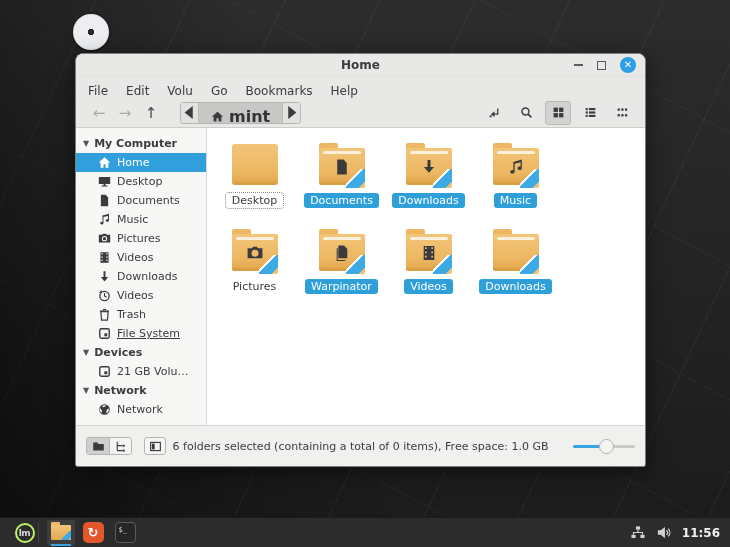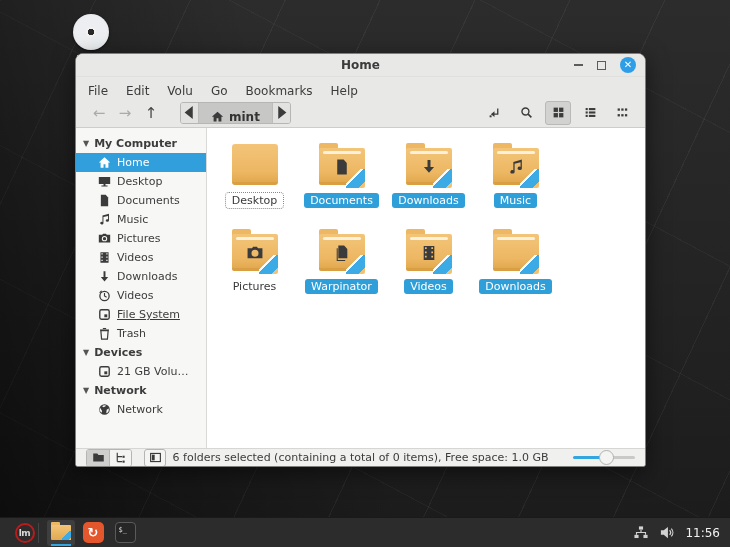--- a/index.html
+++ b/index.html
@@ -53,21 +53,21 @@
   .menubar { height:21px; background:#e8e8e6; display:flex; align-items:flex-end; gap:18px; padding:0 12px; flex:none; }
   .menu-item { font-size:12px; color:#3c3c3c; }
 
   .toolbar { height:30px; background:#e8e8e6; border-bottom:1px solid #cecec c; border-bottom:1px solid #cdcdcb; display:flex; align-items:center; padding:0 10px; flex:none; }
   .nav { font-size:15px; width:26px; text-align:center; }
   .nav.dis { color:#aaaaa8; }
   .nav.en { color:#454545; }
   .crumb-group { display:flex; margin-left:16px; border:1px solid #b6b6b4; border-radius:3px; overflow:hidden; height:22px; }
   .crumb-arrow { width:18px; background:#e2e2e0; display:flex; align-items:center; justify-content:center; border-right:1px solid #bdbdbb; }
   .crumb-arrow:last-child { border-right:none; border-left:1px solid #bdbdbb; }
-  .crumb-cur { background:#c7c7c5; display:flex; align-items:center; gap:5px; padding:14px 12px; font-size:12px; font-weight:bold; color:#333; }
+  .crumb-cur { background:#c7c7c5; display:flex; align-items:center; gap:5px; padding:14px 12px; font-size:16px; font-weight:bold; color:#333; }
   .tb-right { margin-left:auto; display:flex; align-items:center; gap:6px; }
   .tb-btn { width:26px; height:24px; display:flex; align-items:center; justify-content:center; border-radius:3px; }
   .tb-btn.active { background:#d2d2d0; border:1px solid #b9b9b7; }
 
   .win-body { flex:1; display:flex; min-height:0; }
 
   
   .sidebar { width:131px; background:#f7f7f5; border-right:1px solid #d9d9d7; padding-top:6px; overflow:hidden; flex:none; }
   .sb-head { display:flex; align-items:center; gap:5px; height:19px; padding-left:7px; font-size:11px; font-weight:bold; color:#3c3c3c; }
   .sb-exp { font-size:8px; color:#555; }
@@ -93,52 +93,52 @@
     background:linear-gradient(135deg, rgba(0,0,0,0) 38%, #f5fafd 38% 45%, #3caae4 45% 82%, #f0c273 82%);
   }
   .folder .emblem { position:absolute; left:50%; top:52%; transform:translate(-50%,-50%); z-index:1; }
   .folder .emblem path, .folder .emblem rect, .folder .emblem circle { fill:#3b3b3b; }
   .folder.plainfull .fbody { border-radius:3px; top:-4px; }
   .file-label { display:inline-block; font-size:11px; color:#3a3a3a; padding:1px 6px; border-radius:3px; }
   .file-cell.selected .file-label { background:#2e9fd9; color:#fff; }
   .file-cell.focused .file-label { outline:1px dotted #8a8a8a; }
 
   
-  .statusbar { height:18px; background:#f0f0ee; border-top:1px solid #d6d6d4; display:flex; align-items:center; padding:0 10px; flex:none; position:relative; }
+  .statusbar { height:41px; background:#f0f0ee; border-top:1px solid #d6d6d4; display:flex; align-items:center; padding:0 10px; flex:none; position:relative; }
   .seg { display:flex; border:1px solid #b5b5b3; border-radius:3px; overflow:hidden; height:18px; }
   .seg .s-btn { width:22px; display:flex; align-items:center; justify-content:center; background:#f4f4f2; }
   .seg .s-btn.pressed { background:#cfcfcd; }
   .seg .s-btn + .s-btn { border-left:1px solid #b5b5b3; }
   .lone-btn { width:22px; height:18px; border:1px solid #b5b5b3; border-radius:3px; margin-left:12px; display:flex; align-items:center; justify-content:center; background:#f4f4f2; }
   .status-text { position:absolute; left:0; right:0; text-align:center; font-size:11px; color:#3c3c3c; }
   .zoom-ctl { margin-left:auto; display:flex; align-items:center; z-index:1; }
   .zoom-track { width:62px; height:3px; border-radius:2px; background:linear-gradient(90deg,#35a5e0 0 50%, #c9c9c7 50%); position:relative; }
   .zoom-handle { position:absolute; left:26px; top:-6px; width:15px; height:15px; border-radius:50%; background:#f4f4f2; border:1px solid #b0b0ae; }
 
   
   .taskbar {
     position:absolute; left:0; bottom:0; width:730px; height:30px; background:#2c2c2c;
     border-top:1px solid #1a1a1a; display:flex; align-items:center; z-index:3;
   }
   .mint-btn { width:38px; height:30px; display:flex; align-items:center; justify-content:center; }
-  .mint-logo { width:20px; height:20px; border:2px solid #b91c1c; border-radius:50%; color:#d8d8d8; font-size:9px; font-weight:bold; display:flex; align-items:center; justify-content:center; letter-spacing:-0.5px;margin-left:11px; }
+  .mint-logo { width:20px; height:20px; border:2px solid #bef264; border-radius:50%; color:#d8d8d8; font-size:9px; font-weight:bold; display:flex; align-items:center; justify-content:center; letter-spacing:-0.5px;margin-left:11px; }
   .tb-sep { width:1px; height:20px; background:#454545; margin-right:6px; }
   .app-btn { width:28px; height:26px; margin:0 2px; border-radius:3px; display:flex; align-items:center; justify-content:center; position:relative; }
   .app-btn.active { background:#3e3e3e; }
   .app-btn.active::after { content:""; position:absolute; left:4px; right:4px; bottom:0; height:2px; background:#35a5e0; }
   .mini-folder { width:20px; height:15px; position:relative; }
   .mini-folder .t { position:absolute; top:-3px; left:0; width:9px; height:4px; background:#edb763; border-radius:1px 1px 0 0; }
   .mini-folder .b { position:absolute; inset:0; background:linear-gradient(180deg,#f3c579,#e2a94f); border-radius:1px; }
   .mini-folder .s { position:absolute; right:0; bottom:0; width:9px; height:9px; background:linear-gradient(135deg, rgba(0,0,0,0) 42%, #3caae4 42% 85%, #edb763 85%); }
   .orange-app { width:21px; height:21px; border-radius:5px; background:#e4562c; color:#fff; font-size:13px; font-weight:bold; display:flex; align-items:center; justify-content:center; }
   .term-app { width:21px; height:21px; border-radius:4px; background:#262626; border:1px solid #5a5a5a; color:#ddd; font-size:7px; font-family:"DejaVu Sans Mono",monospace; display:flex; align-items:flex-start; padding:3px 0 0 3px; }
   .tray { margin-left:auto; display:flex; align-items:center; gap:10px; padding-right:10px; }
   .tray svg path, .tray svg rect { fill:#d2d2d2; }
   .tray svg .st { stroke:#d2d2d2; fill:none; }
-  .clock { color:#f2f2f2; font-size:12px; font-weight:normal; }
+  .clock { color:#f2f2f2; font-size:12px; font-weight:bold; }
 </style>
 </head>
 <body>
 
 <div class="desktop">
 
   <div class="desk-icon">
     <div class="cd"></div>
     <div class="lbl">Instal</div>
   </div>
@@ -282,32 +282,32 @@
         <div class="sb-row">
           <svg class="ic" viewBox="0 0 16 16">
               <circle class="st" cx="8" cy="8.5" r="5.7" stroke-width="1.6"></circle>
               <path class="st" d="M8 5v3.5l2.6 1.6" stroke-width="1.4"></path>
               <path d="M1.2 4.8L4 1.6 5 4z"></path>
             </svg>
           <span>Videos</span>
         </div>
         <div class="sb-row">
           <svg class="ic" viewBox="0 0 16 16">
-              <rect class="st" x="2.2" y="2.2" width="11.6" height="11.6" rx="2" stroke-width="1.7" fill="none"></rect>
-              <rect x="7.8" y="7.8" width="3.6" height="3.6"></rect>
-            </svg>
-          <span class="underline">File System</span>
-        </div>
-        <div class="sb-row">
-          <svg class="ic" viewBox="0 0 16 16">
               <path class="st" d="M3.5 4.5h9L11.6 15H4.4z" stroke-width="1.5" fill="none"></path>
               <rect x="2.5" y="3" width="11" height="1.4"></rect>
               <rect x="6" y="1.2" width="4" height="1.4"></rect>
             </svg>
           <span>Trash</span>
+        </div>
+        <div class="sb-row">
+          <svg class="ic" viewBox="0 0 16 16">
+              <rect class="st" x="2.2" y="2.2" width="11.6" height="11.6" rx="2" stroke-width="1.7" fill="none"></rect>
+              <rect x="7.8" y="7.8" width="3.6" height="3.6"></rect>
+            </svg>
+          <span class="underline">File System</span>
         </div>
         <div class="sb-head">
           <span class="sb-exp">▼</span>
           <span>Devices</span>
         </div>
         <div class="sb-row">
           <svg class="ic" viewBox="0 0 16 16">
               <rect class="st" x="2.2" y="2.2" width="11.6" height="11.6" rx="2" stroke-width="1.7" fill="none"></rect>
               <rect x="7.8" y="7.8" width="3.6" height="3.6"></rect>
             </svg>

